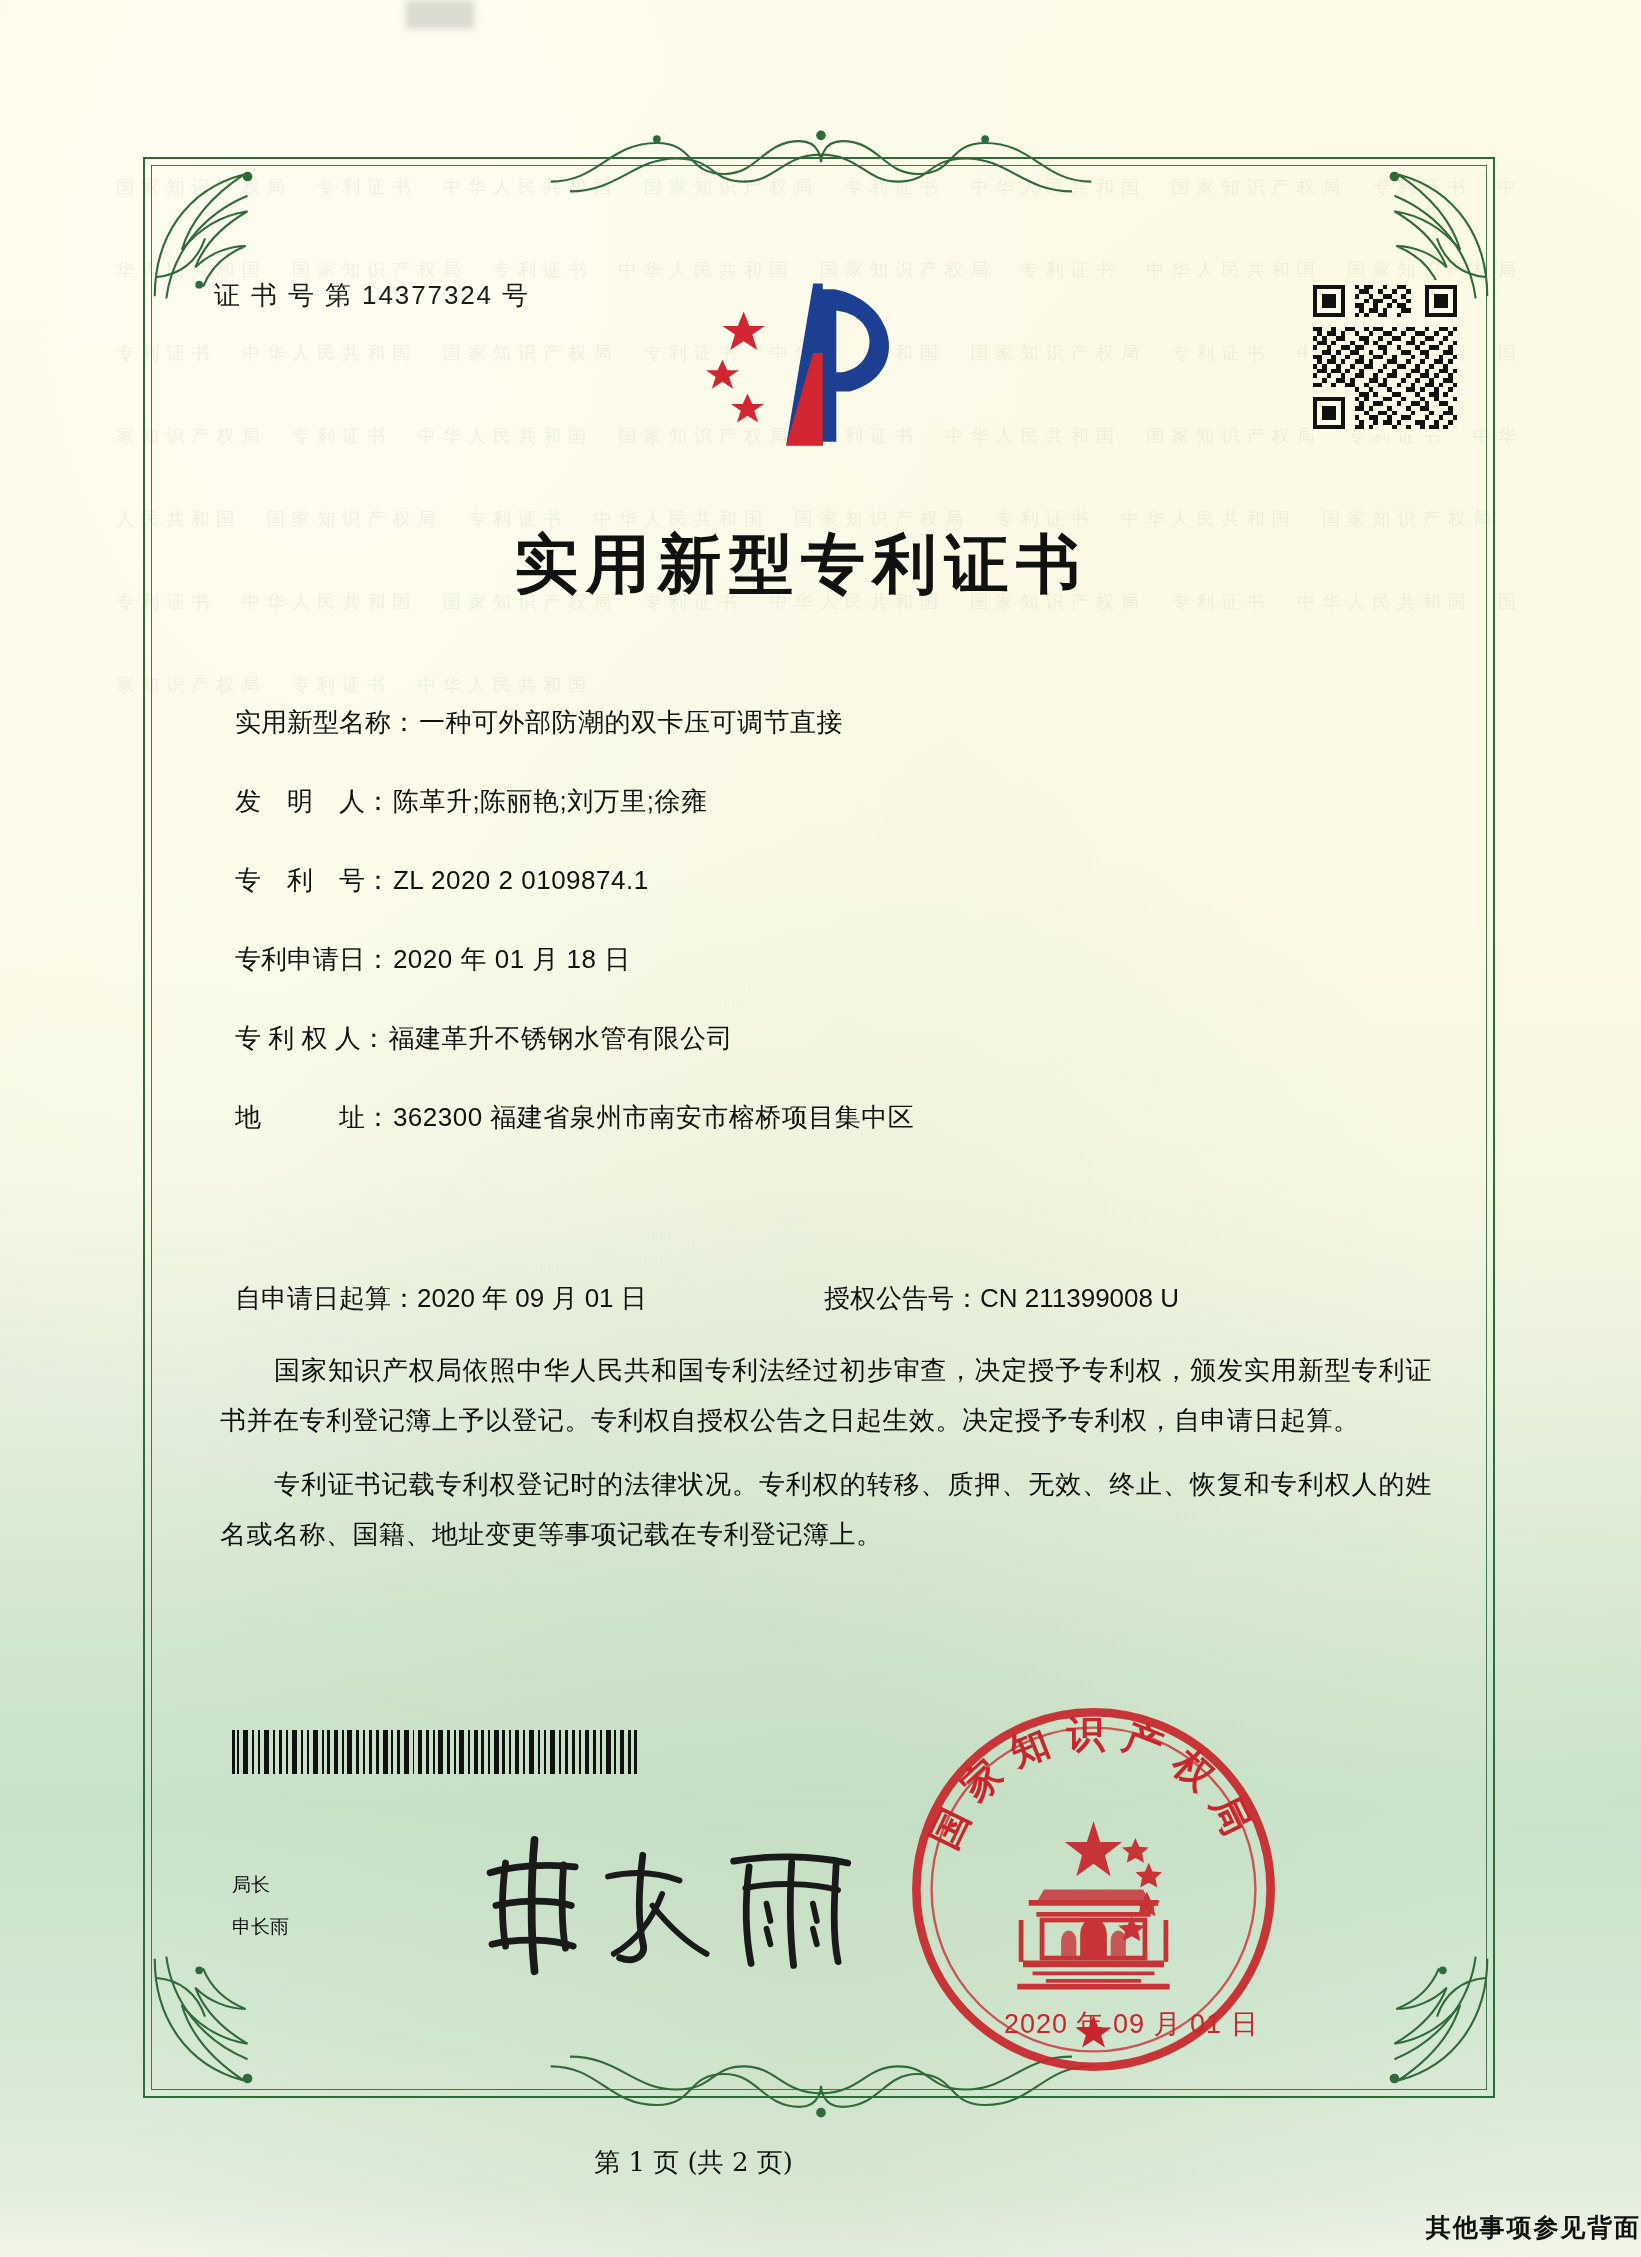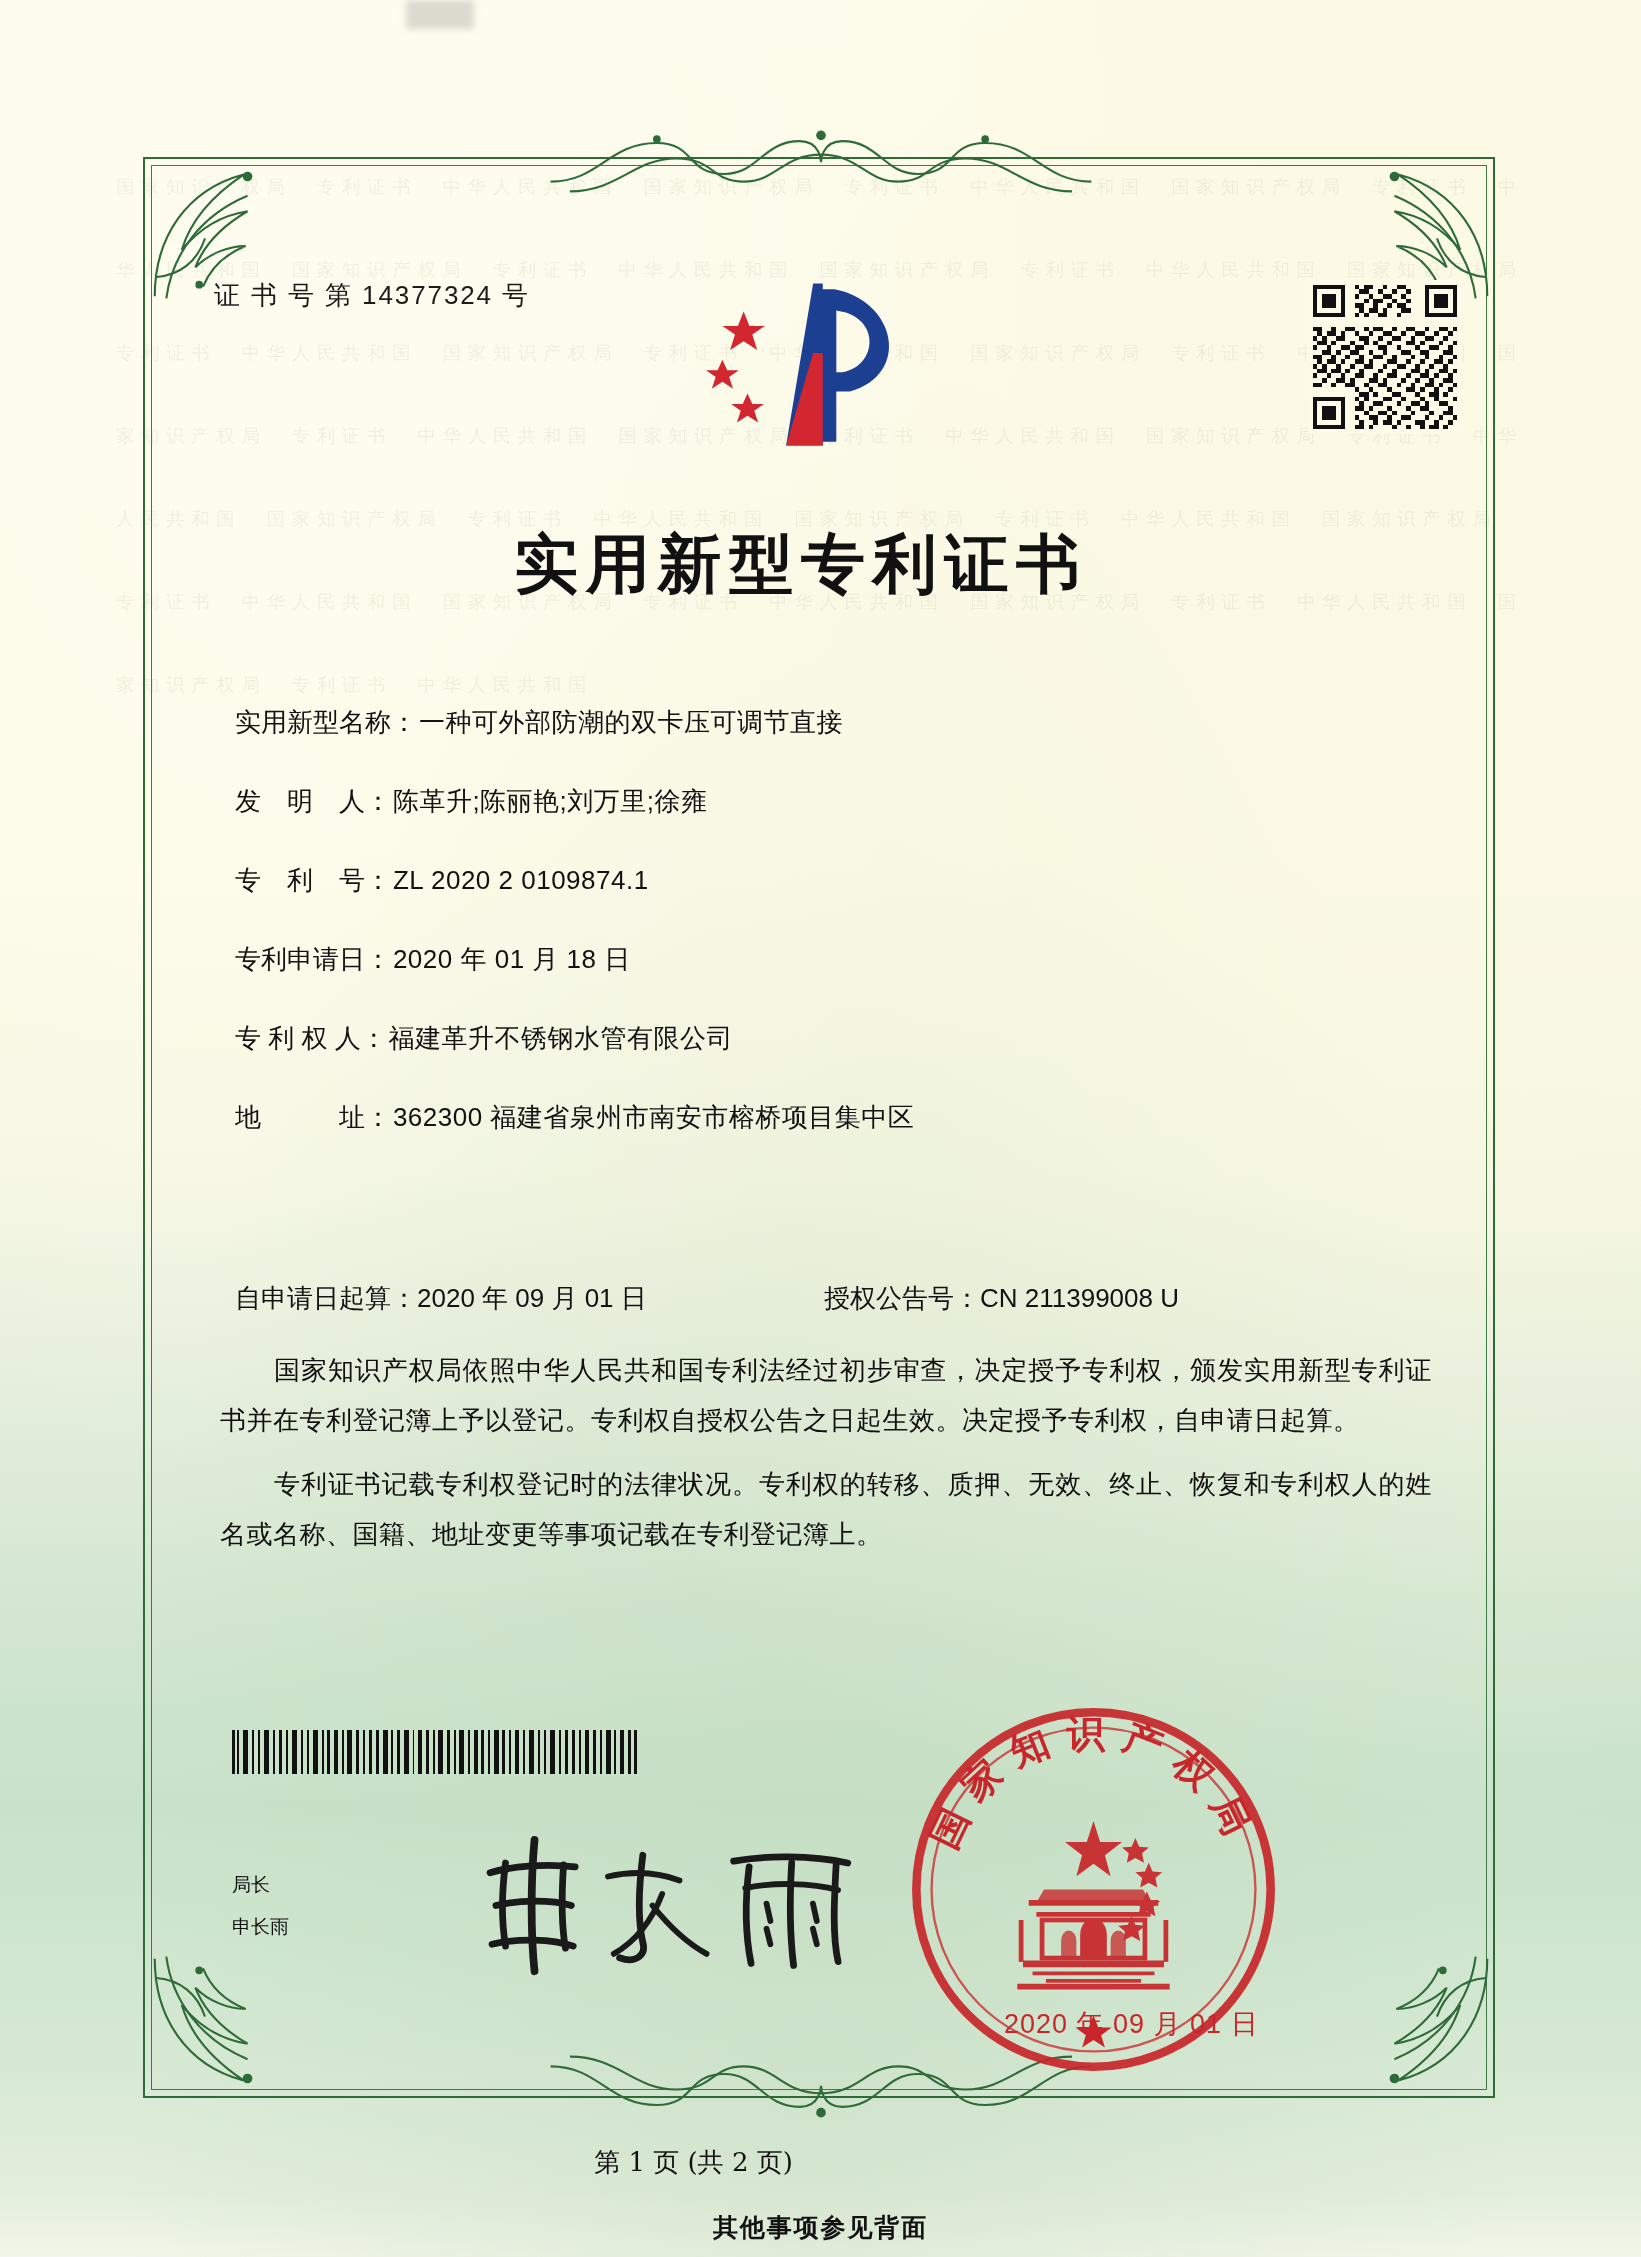--- a/index.html
+++ b/index.html
@@ -243,21 +243,21 @@
     width: 1387px;
     text-align: center;
     font-size: 26px;
     color: #111;
     font-family: "DejaVu Serif", "Liberation Serif", serif;
   }
   .back-note {
     position: absolute;
     left: 0; top: 2211px;
     width: 1641px;
-    text-align: center;
+    text-align: right;
     font-size: 25px;
     color: #111;
     font-weight: bold;
     letter-spacing: 1.9px;
     font-family: Liberation Mono, monospace;
   }
 
   .scan-smudge {
     position: absolute;
     left: 406px; top: 0px;

